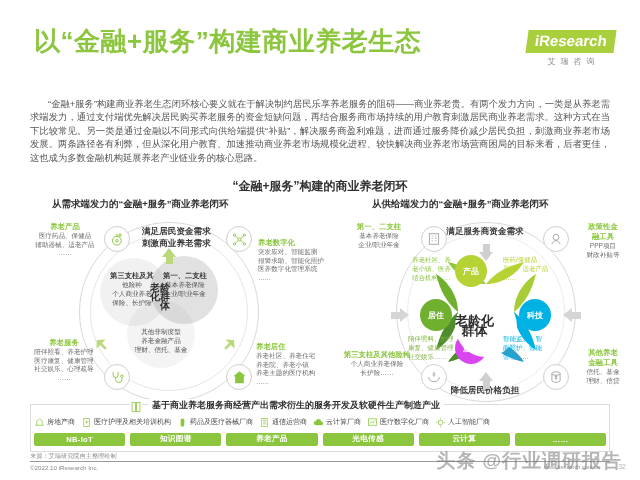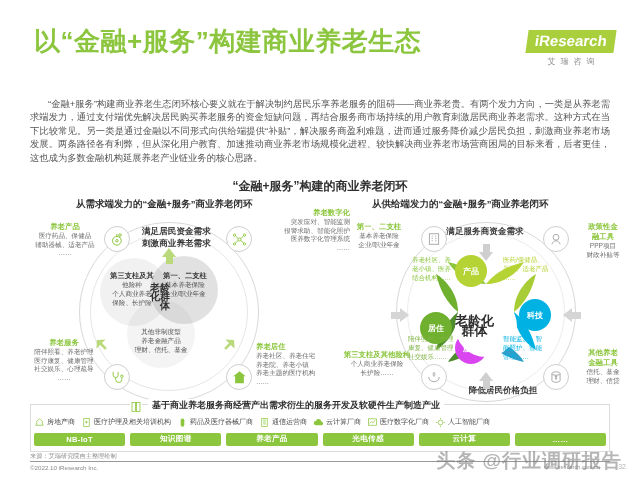--- a/index.html
+++ b/index.html
@@ -43,21 +43,21 @@
   .sec-title{
     position:absolute;left:0;top:178px;width:640px;text-align:center;
     font-size:12px;font-weight:bold;color:#2f2f2f;
   }
 
   
   .panel-title{
     position:absolute;font-size:9.5px;font-weight:bold;color:#2f2f2f;
     white-space:nowrap;
   }
-  #ltitle{left:52px;top:198px;margin-left:24px;}
+  #ltitle{left:52px;top:198px;}
   #rtitle{left:372px;top:198px;}
 
   
   .ring{
     position:absolute;border-radius:50%;border:1px solid #d8d8d8;
     box-sizing:border-box;
   }
   .node-ico{
     position:absolute;width:26px;height:26px;border-radius:50%;
     border:1px solid #cfcfcf;background:#fff;box-sizing:border-box;
@@ -247,21 +247,21 @@
       </svg>
     </div>
 
     <div class="cap c" style="left:22px;top:222px;width:86px;">
       <b>养老产品</b>
       <div>医疗药品、保健品</div>
       <div>辅助器械、适老产品</div>
       <div>……</div>
     </div>
 
-    <div class="cap" style="left:258px;top:208px;width:92px;text-align:right;">
+    <div class="cap" style="left:258px;top:238px;width:92px;">
       <b>养老数字化</b>
       <div>突发应对、智能监测</div>
       <div>报警求助、智能化照护</div>
       <div>医养数字化管理系统</div>
       <div>……</div>
     </div>
 
     <div class="cap c" style="left:18px;top:338px;width:92px;">
       <b>养老服务</b>
       <div>陪伴照看、养老护理</div>
@@ -297,21 +297,21 @@
 
     <div class="petal" style="left:455px;top:255px;width:32px;height:32px;background:#b5d334;">
       <span>产品</span>
     </div>
     <div class="petal" style="left:519px;top:299px;width:32px;height:32px;background:#00b2e3;">
       <span>科技</span>
     </div>
     <div class="petal" style="left:455px;top:332px;width:32px;height:32px;background:#d946ef;">
       <span>服务</span>
     </div>
-    <div class="petal" style="left:420px;top:312px;width:32px;height:32px;background:#6fb02f;">
+    <div class="petal" style="left:420px;top:299px;width:32px;height:32px;background:#6fb02f;">
       <span>居住</span>
     </div>
 
     <div class="hubc" style="left:455px;top:295px;width:62px;height:62px;">
       <div>
         <div>老龄化</div>
         <div>群体</div>
       </div>
     </div>
 
@@ -330,21 +330,21 @@
       <div>能照护、智能</div>
       <div>管理……</div>
     </div>
     <div class="qtxt" style="left:408px;top:334px;width:58px;color:#7fb241;">
       <div>陪伴照料、护理</div>
       <div>康复、健康管理</div>
       <div>社交娱乐……</div>
     </div>
 
     <div class="top-need" style="left:430px;top:226px;width:110px;">满足服务商资金需求</div>
-    <div class="top-need" style="left:448px;top:385px;width:110px;">降低居民价格负担</div>
+    <div class="top-need" style="left:430px;top:385px;width:110px;">降低居民价格负担</div>
 
     <div class="arw arw-dn" style="left:479px;top:252px;"></div>
     <div class="arw-stem-vg" style="left:482.5px;top:244px;height:8px;"></div>
     <div class="arw arw-up" style="left:479px;top:372px;border-bottom-color:#cfcfcf;"></div>
     <div class="arw-stem-vg" style="left:482.5px;top:381px;height:8px;"></div>
     <div class="arw arw-rt" style="left:400px;top:308px;"></div>
     <div class="arw-stem-h" style="left:391px;top:311.5px;width:9px;"></div>
     <div class="arw arw-lt" style="left:563px;top:308px;"></div>
     <div class="arw-stem-h" style="left:572px;top:311.5px;width:9px;"></div>
 

